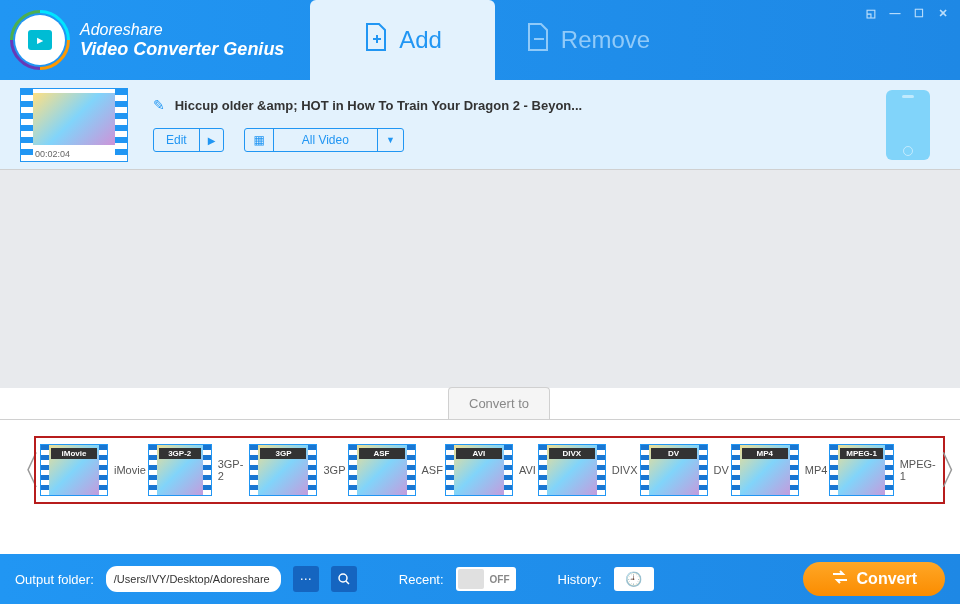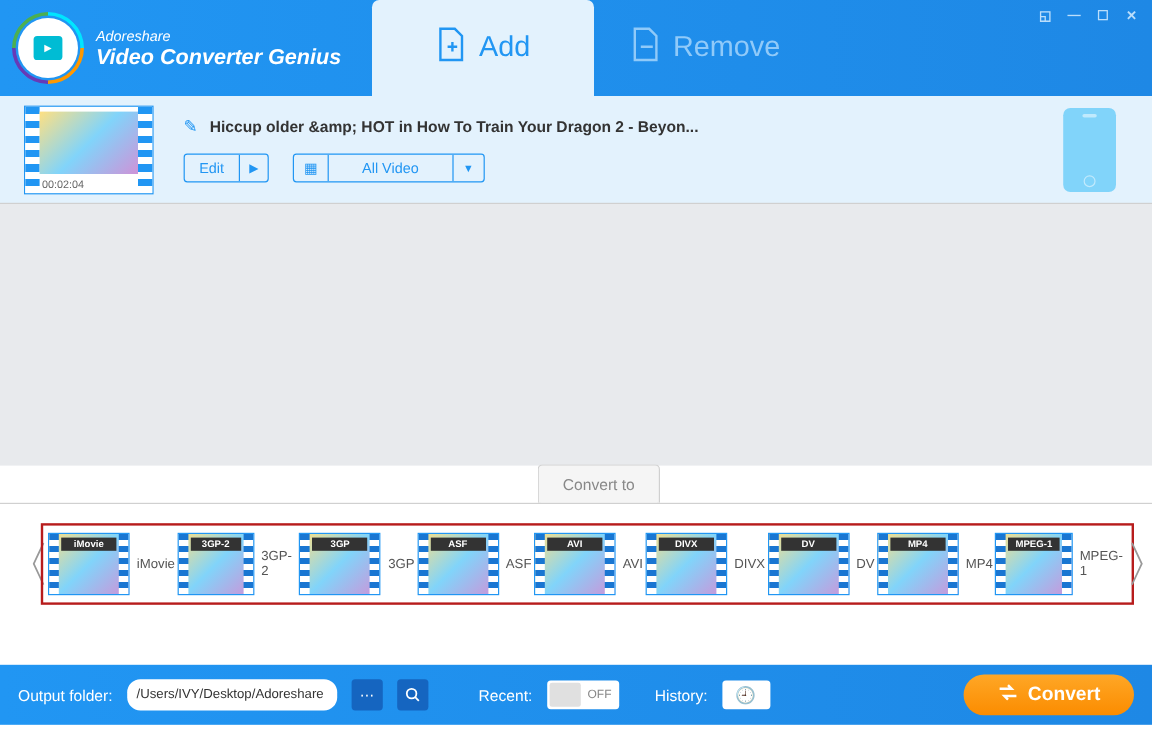--- a/index.html
+++ b/index.html
@@ -6,21 +6,21 @@
 body { width: 960px; height: 610px; background: #fff; overflow: hidden; }
 
 
 .header { height: 80px; background: linear-gradient(to right, #2196F3, #1E88E5); display: flex; align-items: center; position: relative; }
 .logo-area { display: flex; align-items: center; padding-left: 15px; width: 310px; }
 .logo-circle { width: 50px; height: 50px; border-radius: 50%; background: #fff; display: flex; align-items: center; justify-content: center; position: relative; }
 .logo-circle::before { content: ''; position: absolute; width: 54px; height: 54px; border-radius: 50%; border: 3px solid transparent; border-top-color: #00E5FF; border-right-color: #FF9800; border-bottom-color: #673AB7; border-left-color: #4CAF50; top: -5px; left: -5px; transform: rotate(45deg); }
 .logo-inner { width: 24px; height: 20px; background: #00BCD4; border-radius: 3px; position: relative; }
 .logo-inner::after { content: '▶'; color: #fff; font-size: 8px; position: absolute; top: 50%; left: 50%; transform: translate(-50%, -50%); }
 .brand { margin-left: 15px; color: #fff; }
-.brand-name { font-size: 12px; font-style: italic; }
+.brand-name { font-size: 16px; font-style: italic; }
 .brand-product { font-size: 18px; font-style: italic; font-weight: bold; }
 .header-tabs { display: flex; height: 100%; }
 .header-tab { width: 185px; height: 100%; display: flex; align-items: center; justify-content: center; color: #fff; font-size: 24px; gap: 10px; cursor: pointer; }
 .header-tab.active { background: #E3F2FD; color: #2196F3; border-top-left-radius: 6px; border-top-right-radius: 6px; }
 .header-tab.inactive { color: #90CAF9; }
 .window-controls { position: absolute; right: 10px; top: 6px; display: flex; gap: 10px; }
 .win-ctrl { width: 14px; height: 14px; color: #BBDEFB; cursor: pointer; display: flex; align-items: center; justify-content: center; font-size: 11px; font-weight: bold; }
 
 
 .content { height: 308px; background: linear-gradient(to bottom, #E3F2FD 0%, #E8EAED 50px, #E8EAED 100%); }
@@ -70,21 +70,21 @@
 .cat-tab { padding: 4px 22px; font-size: 13px; color: #777; cursor: pointer; display: flex; align-items: center; }
 .cat-tab.active { background: #42A5F5; color: #fff; }
 
 
 .footer { height: 50px; background: linear-gradient(to right, #2196F3, #1E88E5); display: flex; align-items: center; padding: 0 15px; gap: 12px; color: #fff; font-size: 13px; }
 .footer-label { font-weight: normal; }
 .path-input { height: 26px; background: #fff; border-radius: 11px; padding: 0 8px; font-size: 11px; color: #333; display: flex; align-items: center; width: 175px; overflow: hidden; white-space: nowrap; }
 .small-btn { width: 26px; height: 26px; background: #1565C0; border-radius: 3px; display: flex; align-items: center; justify-content: center; cursor: pointer; color: #fff; font-size: 12px; }
 .merge-toggle { width: 60px; height: 24px; background: #fff; border-radius: 3px; display: flex; align-items: center; cursor: pointer; position: relative; }
 .merge-toggle-slider { width: 26px; height: 20px; background: #e0e0e0; border-radius: 2px; margin-left: 2px; }
-.merge-toggle-label { position: absolute; right: 6px; font-size: 10px; font-weight: normal; color: #888; }
+.merge-toggle-label { position: absolute; right: 6px; font-size: 10px; font-weight: bold; color: #888; }
 .history-btn { width: 40px; height: 24px; background: #fff; border-radius: 3px; display: flex; align-items: center; justify-content: center; color: #2196F3; font-size: 14px; cursor: pointer; }
 .footer-spacer { flex: 1; }
 .convert-btn { height: 34px; padding: 0 28px; background: linear-gradient(to bottom, #FFA726, #FB8C00); border-radius: 17px; display: flex; align-items: center; gap: 8px; color: #fff; font-size: 16px; font-weight: bold; cursor: pointer; }
 </style>
 </head>
 <body>
 
 <div class="header">
   <div class="logo-area">
     <div class="logo-circle">
@@ -247,21 +247,21 @@
     <svg width="14" height="14" viewBox="0 0 14 14">
         <circle cx="6" cy="6" r="4" fill="none" stroke="#fff" stroke-width="1.5"></circle>
         <path d="M9 9l3 3" stroke="#fff" stroke-width="1.5"></path>
       </svg>
   </div>
   <span class="footer-label" style="margin-left:30px">Recent:</span>
   <div class="merge-toggle">
     <div class="merge-toggle-slider"></div>
     <span class="merge-toggle-label">OFF</span>
   </div>
-  <span class="footer-label" style="margin-left:18px">History:</span>
+  <span class="footer-label" style="margin-left:30px">History:</span>
   <div class="history-btn">
     <span>🕘</span>
   </div>
   <div class="footer-spacer"></div>
   <div class="convert-btn">
     <span>
       <svg width="18" height="14" viewBox="0 0 18 14">
           <path d="M2 4h10l-3-3M16 10H6l3 3" stroke="#fff" stroke-width="2" fill="none"></path>
         </svg>
     </span>

